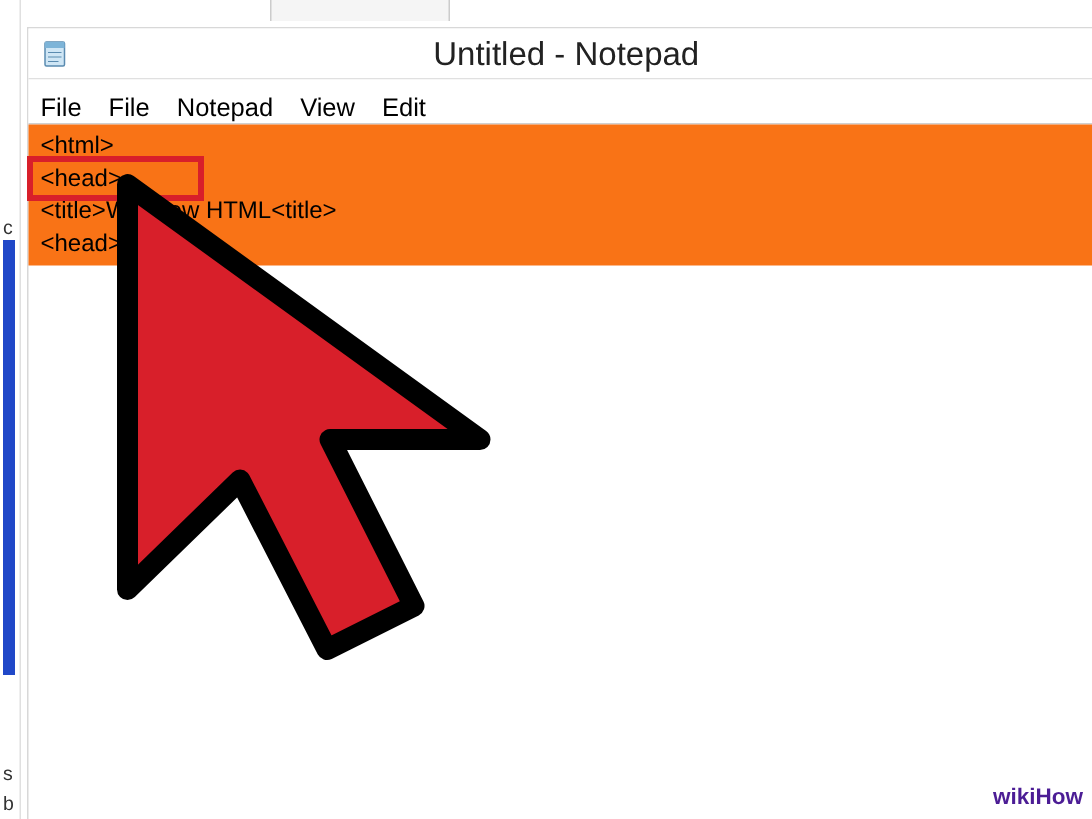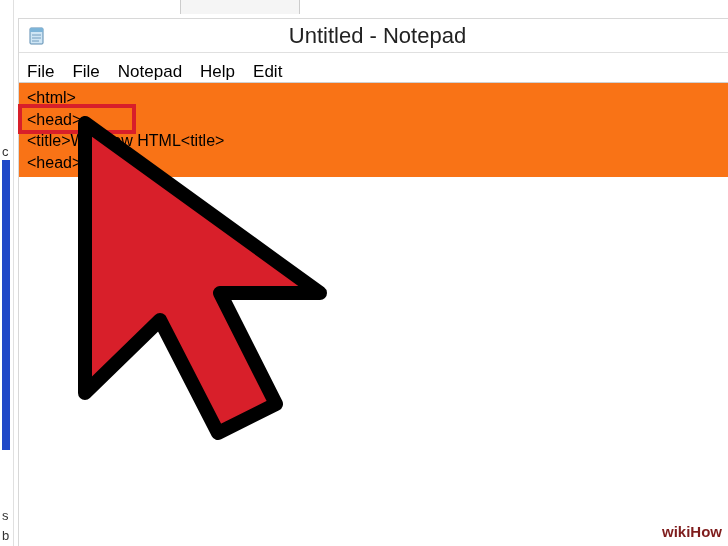--- a/index.html
+++ b/index.html
@@ -120,21 +120,21 @@
       width: 340px;
       height: 350px;
       pointer-events: none;
     }
     .watermark {
       position: absolute;
       right: 6px;
       bottom: 6px;
       font-size: 15px;
       font-weight: bold;
-      color: #7f1d1d;
+      color: #4c1d95;
       font-family: Arial, sans-serif;
     }
     .tab-fragment {
       position: absolute;
       left: 180px;
       top: 0;
       width: 120px;
       height: 14px;
       border-left: 1px solid #ccc;
       border-right: 1px solid #ccc;
@@ -163,21 +163,21 @@
         <line x1="5" y1="12" x2="14" y2="12" stroke="#5a8bb0" stroke-width="0.8"></line>
         <line x1="5" y1="15" x2="12" y2="15" stroke="#5a8bb0" stroke-width="0.8"></line>
       </svg>
     </span>
     <span class="title">Untitled - Notepad</span>
   </div>
   <div class="menubar">
     <span class="item">File</span>
     <span class="item">File</span>
     <span class="item">Notepad</span>
-    <span class="item">Help</span>
+    <span class="item">View</span>
     <span class="item">Edit</span>
   </div>
   <div class="editor">
     <div class="line">&lt;html&gt;</div>
     <div class="line">&lt;head&gt;</div>
     <div class="line">&lt;title&gt;WikiHow HTML&lt;title&gt;</div>
     <div class="line">&lt;head&gt;</div>
   </div>
 </div>
 

